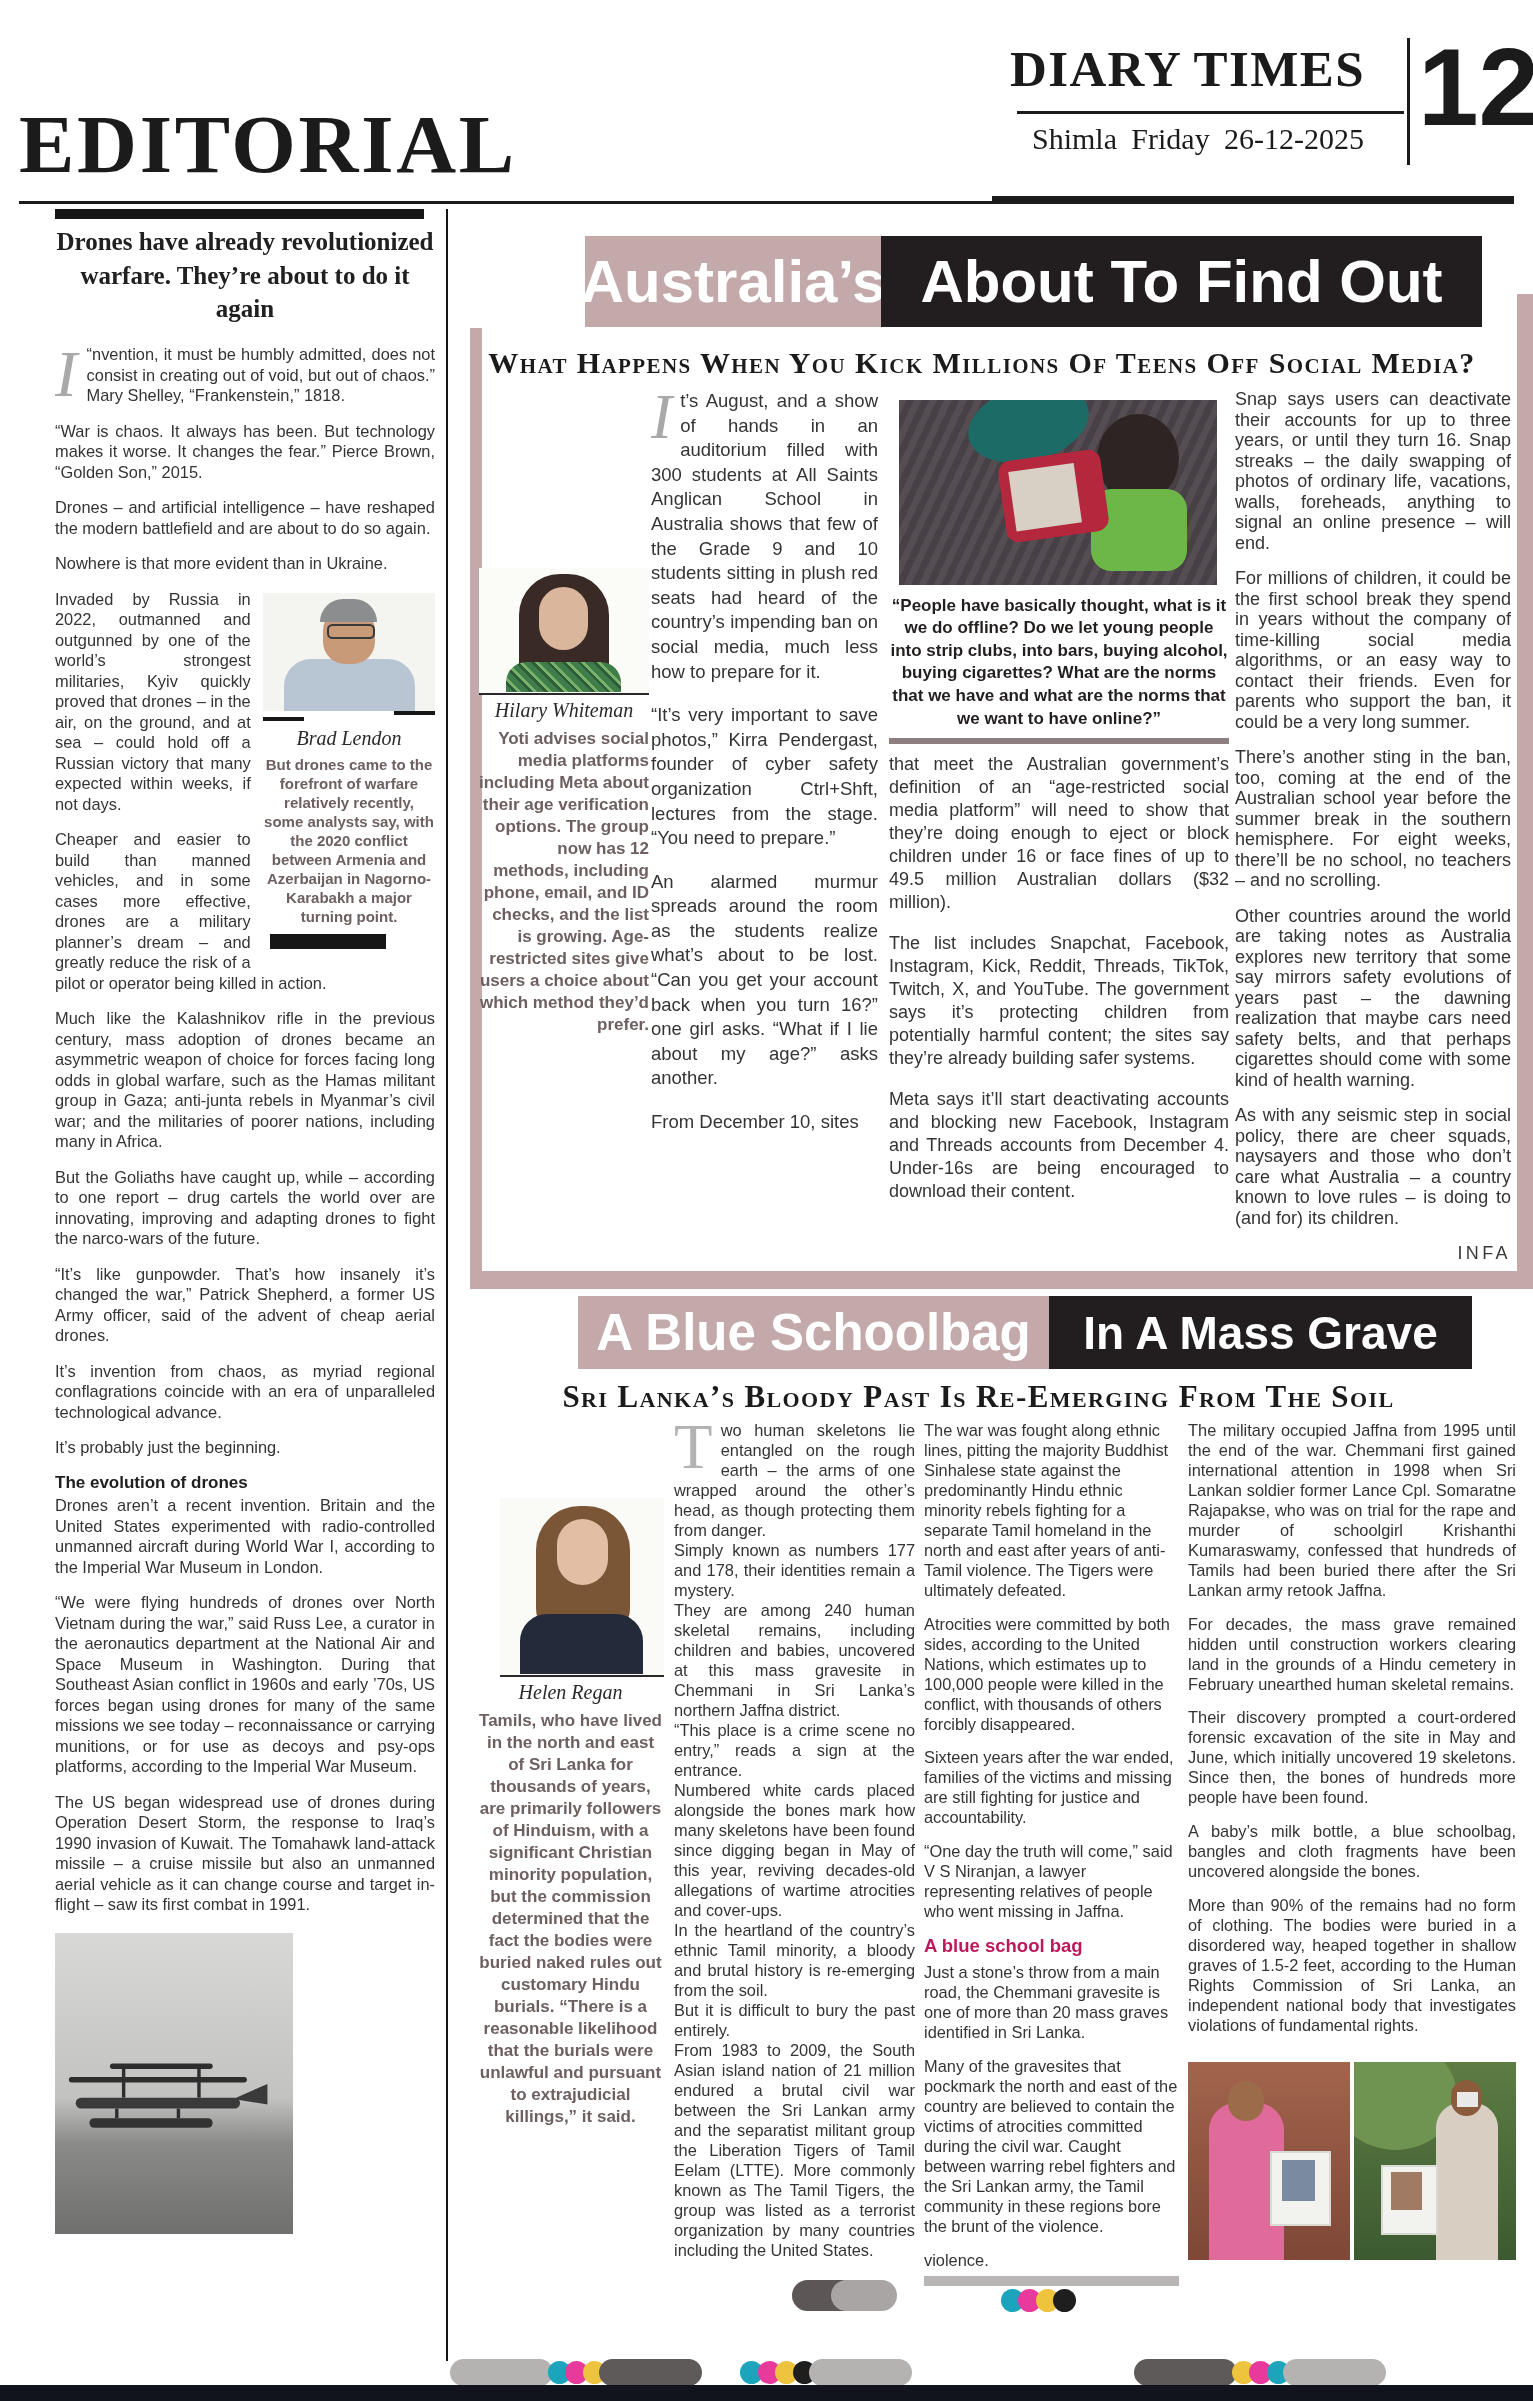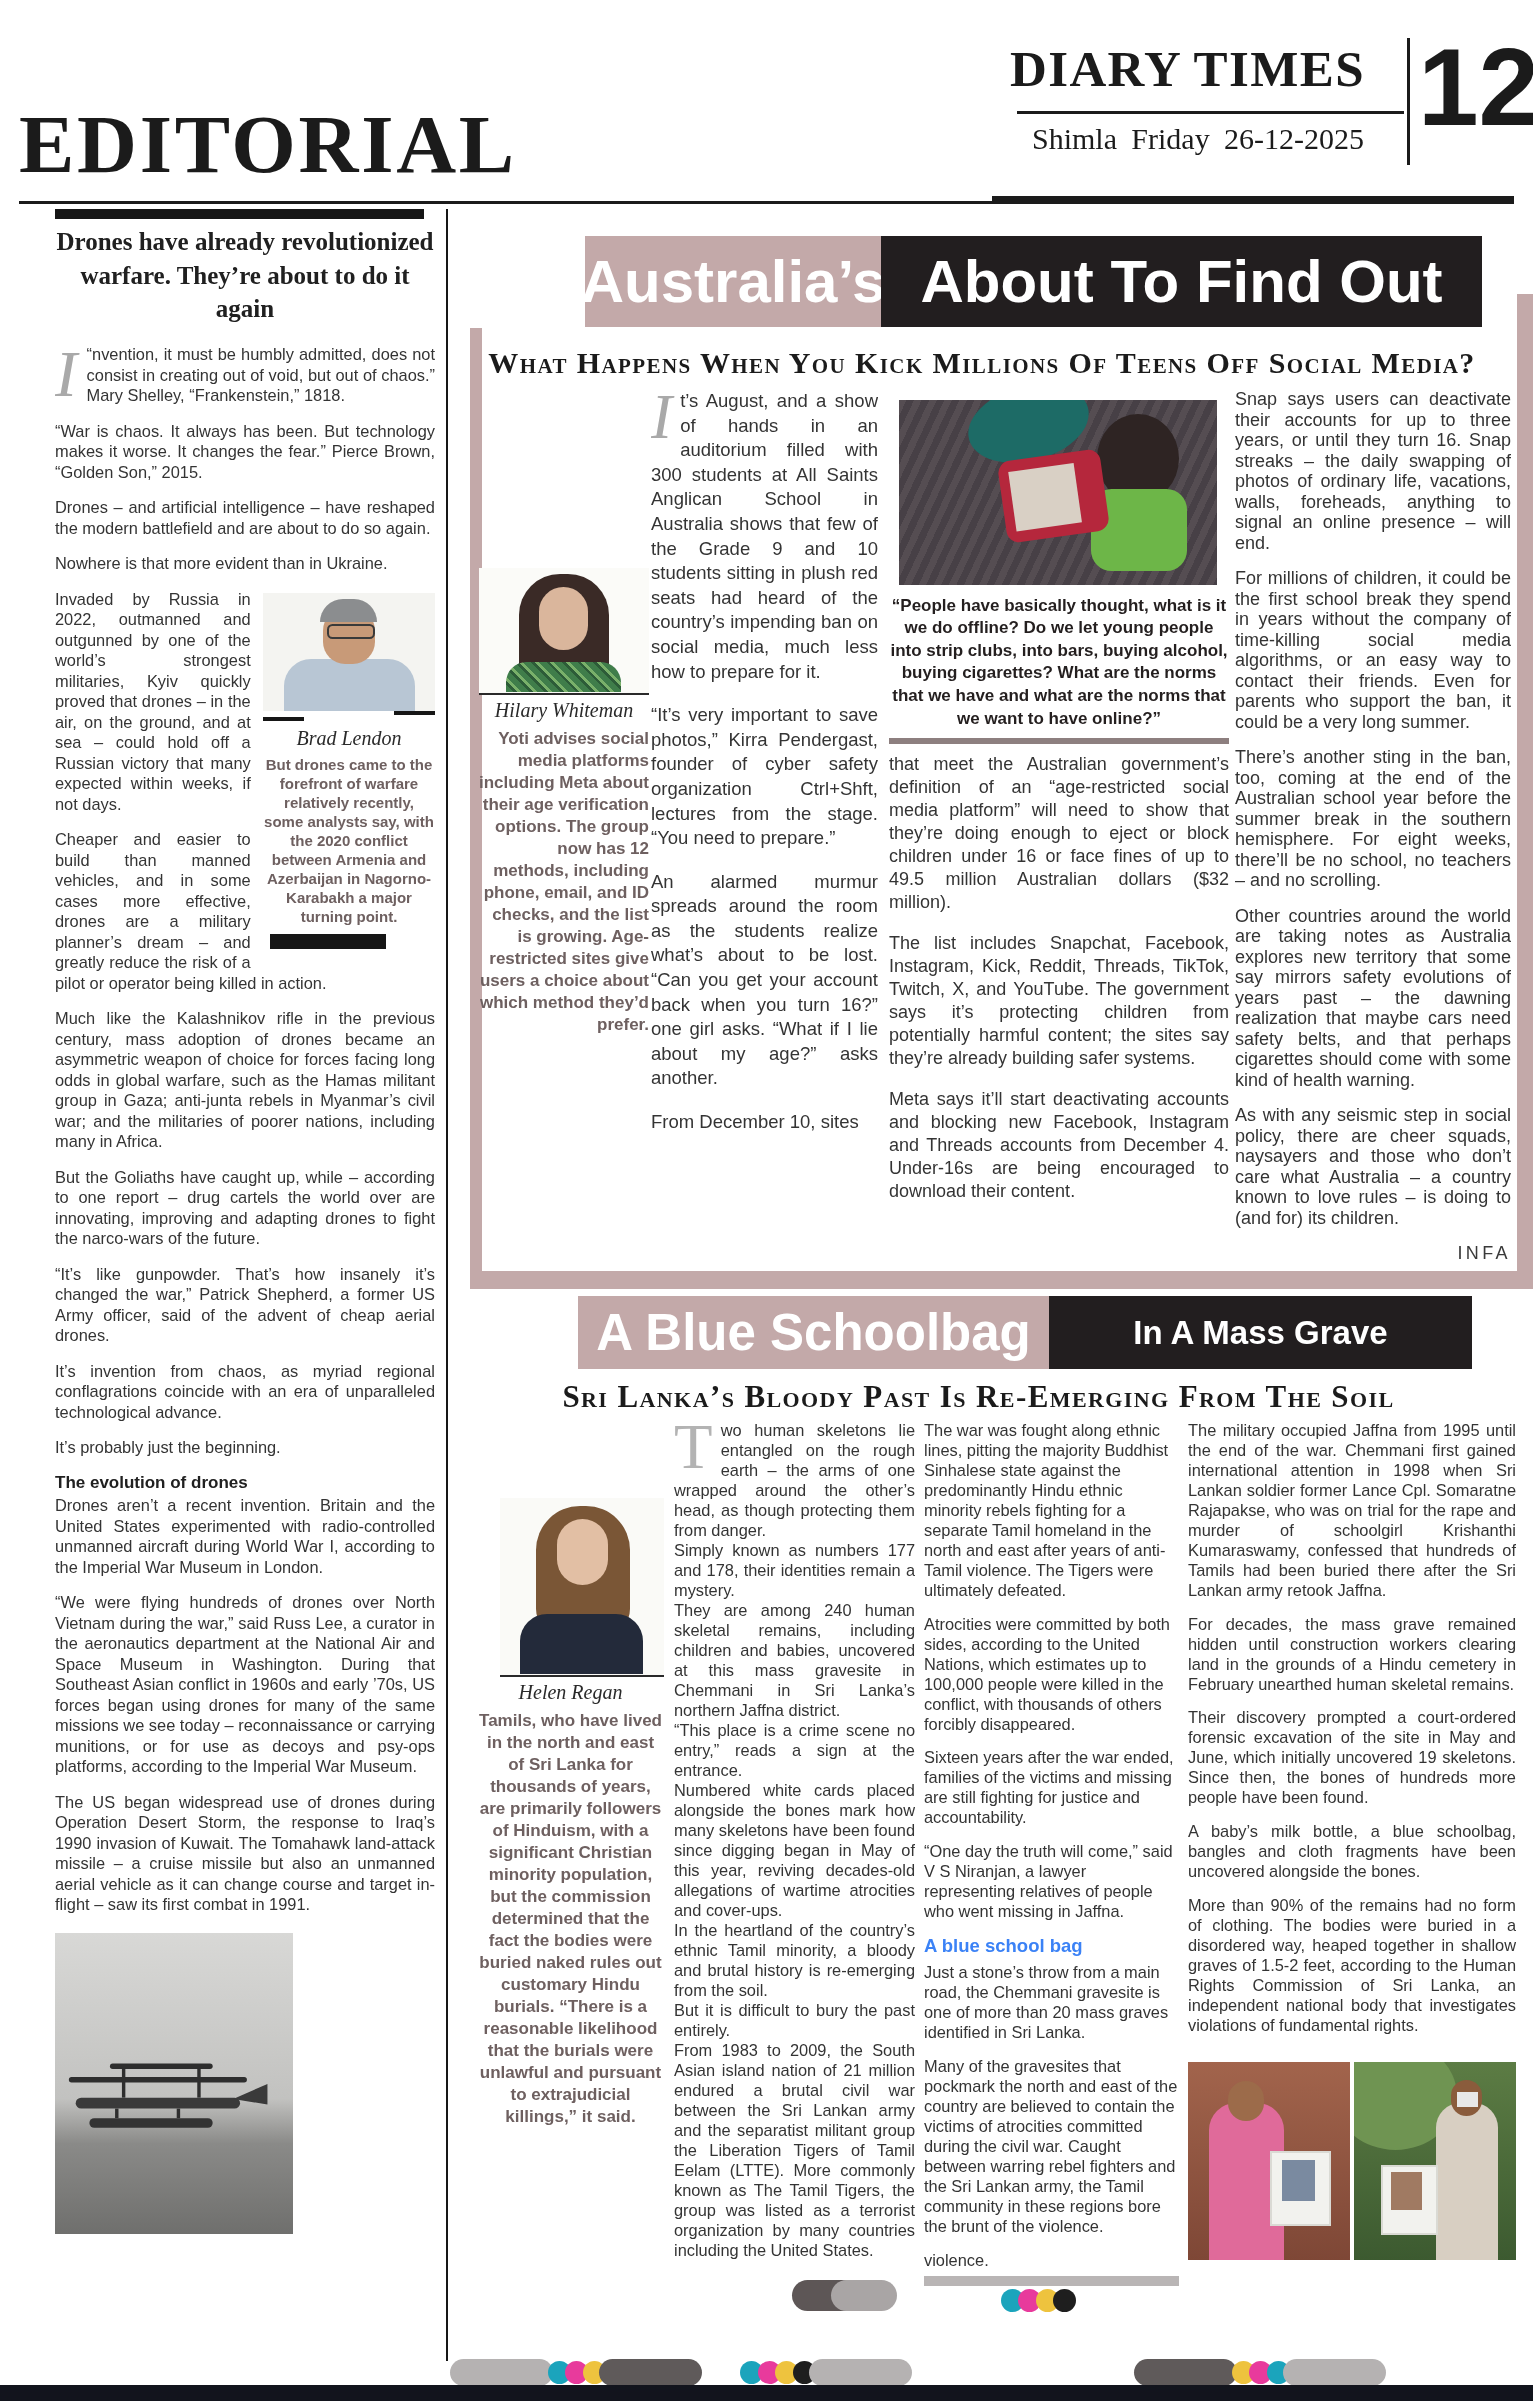--- a/index.html
+++ b/index.html
@@ -78,33 +78,33 @@
   .child-hair{position:absolute;left:198px;top:13.7px;width:82px;height:89px;border-radius:50%;background:#2e2423;}
   .child-shirt{position:absolute;left:192px;top:89px;width:96px;height:82px;border-radius:20.5px;background:#6db648;}
   .aus-photo-cap{font-size:17px;line-height:22.6px;font-weight:bold;color:#241f1f;text-align:center;margin:9.6px 0 8.2px 0;}
   .gray-rule{width:340px;height:5.5px;background:#8d7f7f;margin:0 0 9.6px 0;}
   #aus-center p{font-size:18px;line-height:23px;text-align:justify;margin:0 0 18px 0;}
   #aus-col3{position:absolute;left:1235px;top:389px;width:276px;height:883px;overflow:hidden;}
   #aus-col3 p{font-size:18px;line-height:20.5px;text-align:justify;margin:0 0 15px 0;}
   .credit{font-size:18px;letter-spacing:3.4px;color:#3a3a3a;text-align:right;font-weight:500;margin-top:6.8px;}
   
   #sl-hl-1{left:578px;top:1296px;width:471px;height:73px;font-size:51px;}
-  #sl-hl-2{left:1049px;top:1296px;width:423px;height:73px;font-size:33px;}
+  #sl-hl-2{left:1049px;top:1296px;width:423px;height:73px;font-size:46px;}
   #sl-subdeck{left:479px;top:1379px;width:999px;font-size:31px;letter-spacing:1.4px;}
   #helen-block{position:absolute;left:479px;top:1498px;width:183px;}
   .photo-helen{position:relative;width:164px;height:177px;margin-left:20.5px;background:#fafaf7;overflow:hidden;border-bottom:2.7px solid #2a2a2a;}
   .hel-hair{position:absolute;left:36px;top:8.2px;width:94px;height:130px;border-radius:44px 44px 27px 27px;background:#7a5636;}
   .hel-face{position:absolute;left:57px;top:20.5px;width:51px;height:66px;border-radius:26px;background:#e2bfa4;}
   .hel-top{position:absolute;left:20.5px;top:116px;width:123px;height:60px;border-radius:27px 27px 0 0;background:#232a3a;}
   #sl-col1{position:absolute;left:674px;top:1420px;width:241px;height:855px;overflow:hidden;}
   #sl-col1 p{font-size:16.4px;line-height:20px;text-align:justify;margin:0;}
   .drop3{float:left;font-family:"Liberation Serif",serif;color:#b3b3b3;font-size:63px;line-height:52px;margin:1.4px 8.2px 0 0;}
   #sl-col2{position:absolute;left:924px;top:1420px;width:255px;height:855px;overflow:hidden;}
   #sl-col2 p{font-size:16.4px;line-height:20px;text-align:left;margin:0 0 13.7px 0;}
-  .subhead-sl{font-size:18.5px;font-weight:bold;color:#3b82f6;margin:5.5px 0 5.5px 0;}
+  .subhead-sl{font-size:18.5px;font-weight:bold;color:#be185d;margin:5.5px 0 5.5px 0;}
   #sl-col3{position:absolute;left:1188px;top:1420px;width:328px;height:920px;overflow:hidden;}
   #sl-col3 p{font-size:16.4px;line-height:20px;text-align:justify;margin:0 0 13.7px 0;}
   .sl-photos{display:flex;gap:4.1px;margin-top:27px;}
   .photo-protest1{position:relative;width:162px;height:198px;background:linear-gradient(#a2644c,#7e4736);overflow:hidden;}
   .pr-sari{position:absolute;left:20.5px;top:41px;width:75px;height:157px;border-radius:27px 27px 0 0;background:#e06a9a;}
   .pr-head{position:absolute;left:40px;top:19px;width:36px;height:40px;border-radius:18px;background:#9c6b4a;}
   .pr-photo{position:absolute;left:82px;top:89px;width:57px;height:71px;background:#f2f2ee;border:2.7px solid #dadad4;}
   .pr-photo-inner{position:absolute;left:9.6px;top:6.8px;width:33px;height:41px;background:#7a8aa0;}
   .photo-protest2{position:relative;width:162px;height:198px;background:linear-gradient(#5c7c44,#3c5a30);overflow:hidden;}
   .pr2-leaf{position:absolute;left:-20.5px;top:-20.5px;width:123px;height:109px;border-radius:50%;background:#6f9452;}

